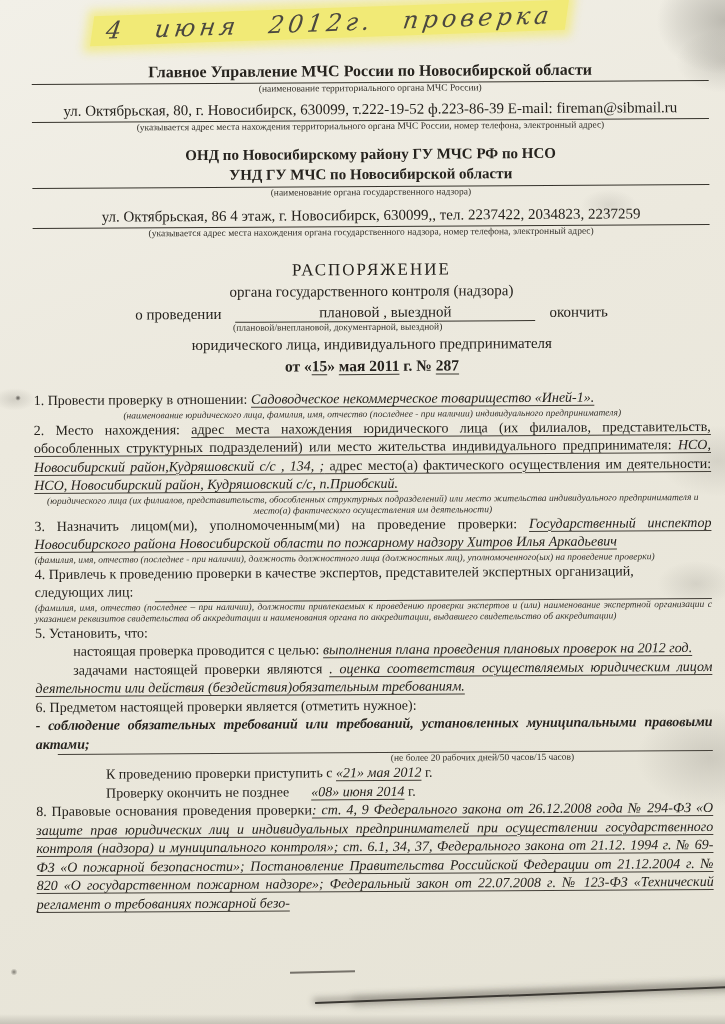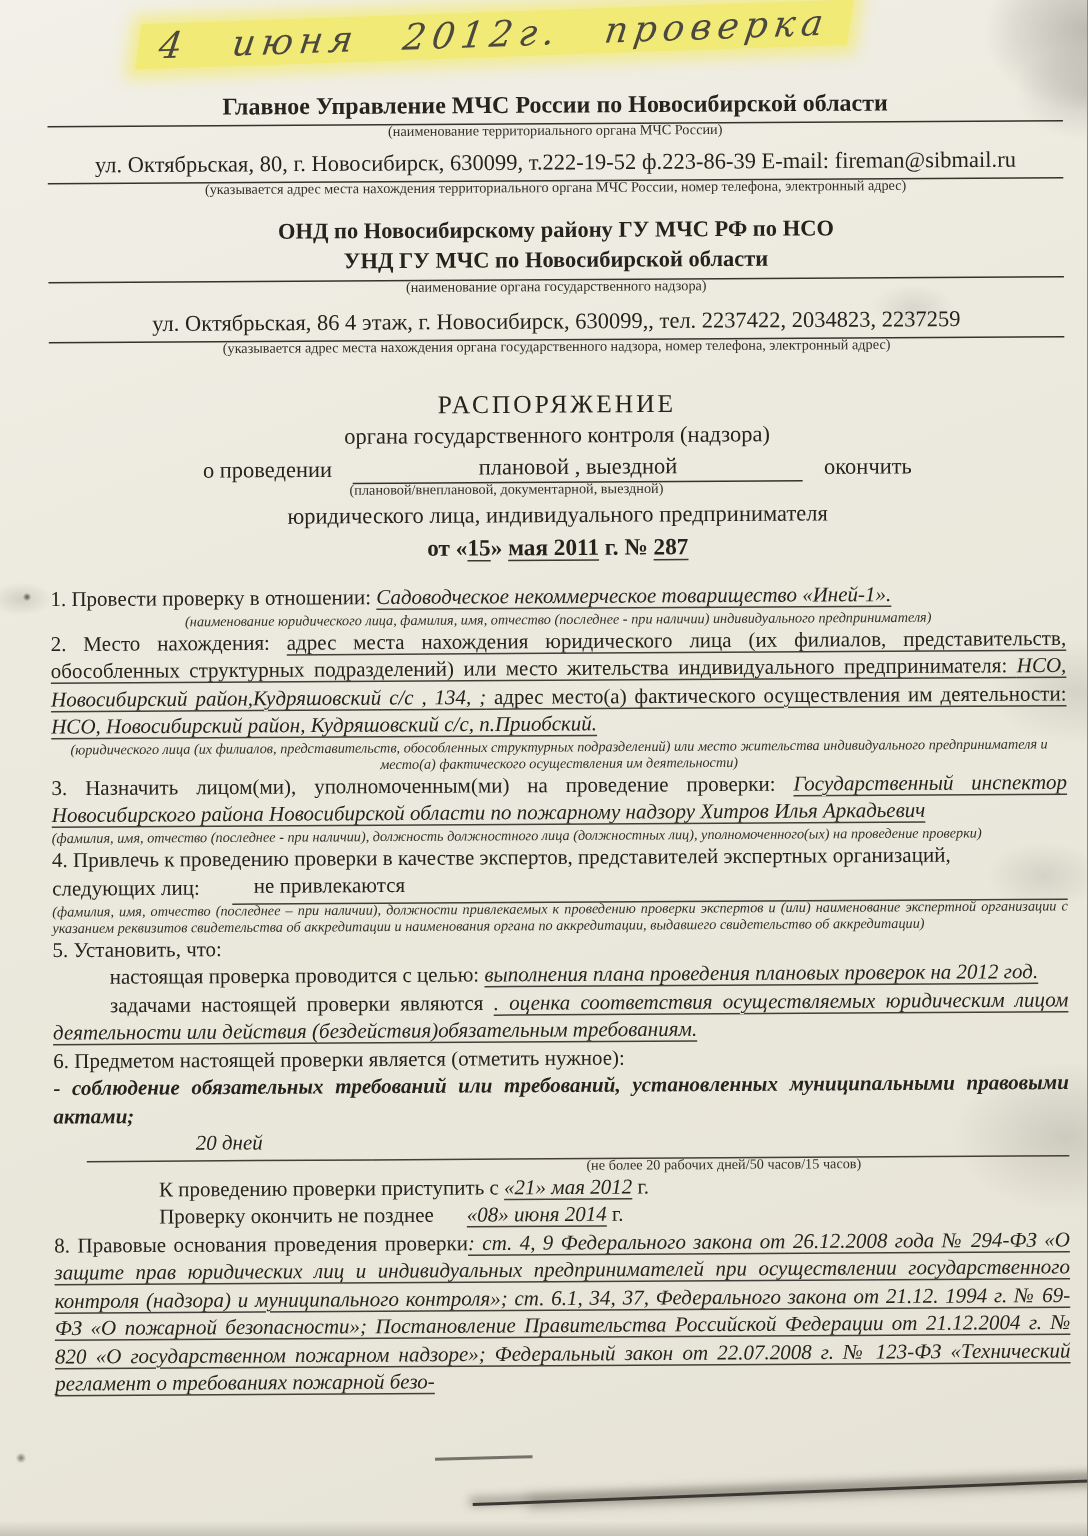--- a/index.html
+++ b/index.html
@@ -119,35 +119,33 @@
       <p><span>2. Место нахождения: </span><span class="fu">адрес места нахождения юридического лица (их филиалов, представительств, обособленных структурных подразделений) или место жительства индивидуального предпринимателя: </span><span class="fv">НСО, Новосибирский район,Кудряшовский с/с , 134, ;</span><span class="fu"> адрес место(а) фактического осуществления им деятельности: </span><span class="fv">НСО, Новосибирский район, Кудряшовский с/с, п.Приобский.</span></p>
       <div class="cap cap-i cap-row">(юридического лица (их филиалов, представительств, обособленных структурных подразделений) или место жительства индивидуального предпринимателя и место(а) фактического осуществления им деятельности)</div>
 
       <p><span>3. Назначить лицом(ми), уполномоченным(ми) на проведение проверки: </span><span class="fv">Государственный инспектор Новосибирского района Новосибирской области по пожарному надзору Хитров Илья Аркадьевич</span></p>
       <div class="cap cap-i cap-left">(фамилия, имя, отчество (последнее - при наличии), должность должностного  лица (должностных лиц), уполномоченного(ых) на проведение проверки)</div>
 
       <p>4. Привлечь к проведению проверки в качестве экспертов, представителей экспертных организаций,</p>
       <div class="flexline">
         <span>следующих лиц:</span>
         <span class="gap"></span>
-        <span class="fill-mid" style="font-style:normal;text-align:left;padding-left:14px;width:170px;">не привлекаются</span>
         <span class="rule-rest"></span>
       </div>
       <div class="cap cap-i cap-left">(фамилия, имя, отчество (последнее – при наличии), должности привлекаемых к проведению проверки экспертов и (или) наименование экспертной организации с указанием реквизитов свидетельства об аккредитации и наименования органа по аккредитации, выдавшего свидетельство об аккредитации)</div>
 
       <p>5. Установить, что:</p>
       <p class="indent"><span>настоящая проверка проводится с целью: </span><span class="fv">выполнения плана проведения плановых проверок на 2012 год.</span></p>
       <p class="indent"><span>задачами настоящей проверки являются </span><span class="fv">. оценка соответствия осуществляемых юридическим лицом деятельности или действия (бездействия)обязательным требованиям.</span></p>
 
       <p>6. Предметом настоящей проверки является (отметить нужное):</p>
       <p class="bi">- соблюдение обязательных требований или требований, установленных муниципальными правовыми актами;</p>
 
       <div class="flexline">
         <span class="gap"></span>
-        <span class="fill-mid">20 дней</span>
         <span class="rule-rest"></span>
       </div>
       <div class="cap cap-dur">(не более 20 рабочих дней/50 часов/15 часов)</div>
 
       <p class="ind70"><span>К проведению проверки приступить с </span><span class="fv">«21» мая 2012</span><span> г.</span></p>
       <p class="ind70"><span>Проверку окончить не позднее</span><span class="gap"></span><span class="fv">«08» июня 2014</span><span> г.</span></p>
 
       <p><span>8. Правовые основания проведения проверки</span><span class="fv">: ст. 4, 9 Федерального закона от 26.12.2008 года № 294-ФЗ «О защите прав юридических лиц и индивидуальных предпринимателей при осуществлении государственного контроля (надзора) и муниципального контроля»; ст. 6.1, 34, 37, Федерального закона от 21.12. 1994 г. № 69-ФЗ «О пожарной безопасности»; Постановление Правительства Российской Федерации от 21.12.2004 г. № 820 «О государственном пожарном надзоре»; Федеральный закон от 22.07.2008 г. № 123-ФЗ «Технический регламент о требованиях пожарной безо-</span></p>
 
     </div>

